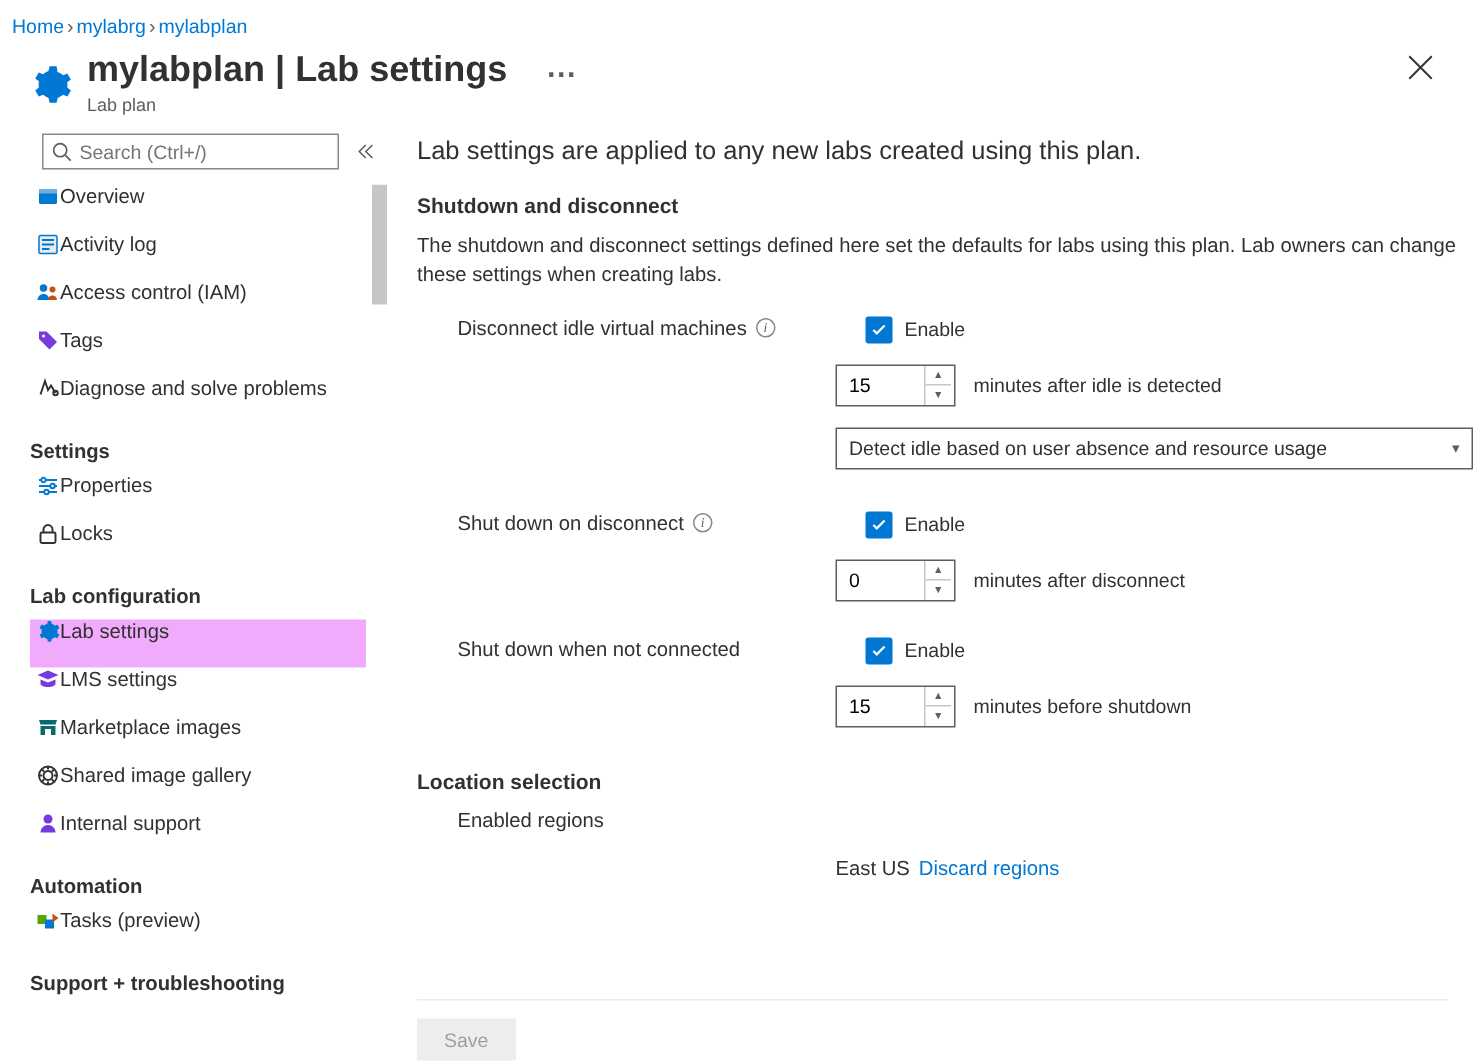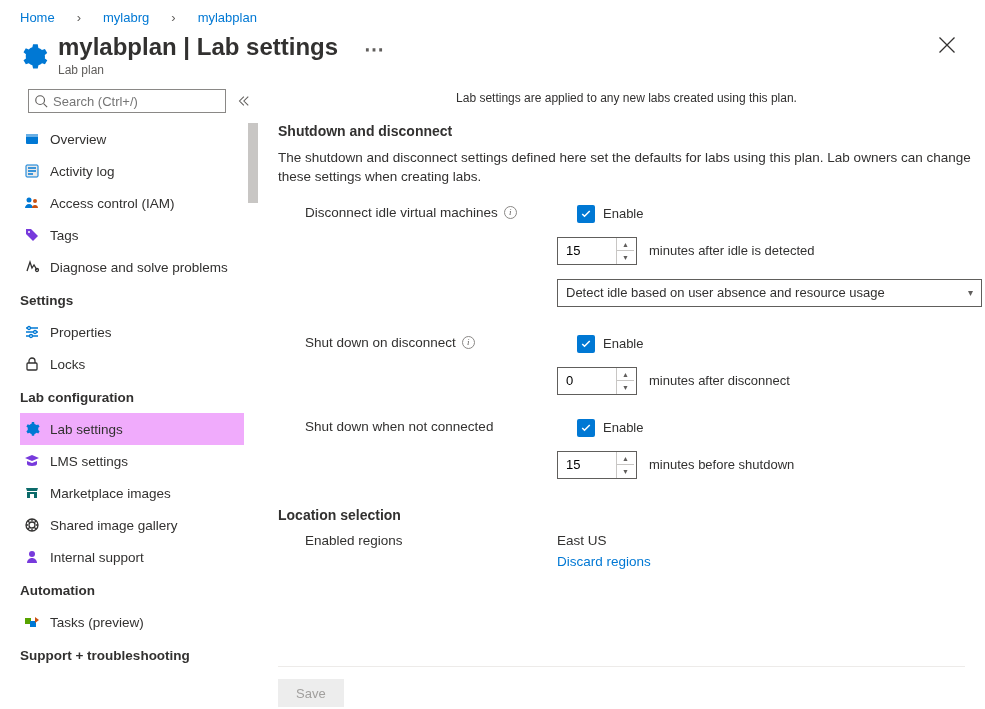--- a/index.html
+++ b/index.html
@@ -15,22 +15,22 @@
     width: 985px;
     height: 709px;
     position: relative;
     overflow: hidden;
   }
 
   
   .breadcrumb {
     display: flex;
     align-items: flex-start;
-    gap: 22px;
-    padding: 10px 20px 4px 20px;
+    gap: 2px;
+    padding: 10px 20px 4px 8px;
     font-size: 13px;
   }
   .breadcrumb .sep { color: #605e5c; }
   .breadcrumb a { color: #0078d4; }
 
   
   .header {
     display: flex;
     align-items: center;
     padding: 4px 20px 12px 20px;
@@ -138,22 +138,21 @@
     border-radius: 0;
   }
   .nav-group-title {
     font-size: 13.5px;
     font-weight: 600;
     color: #323130;
     padding: 10px 0 8px 0;
   }
   .nav-item {
     display: flex;
-    align-items: center;
-    gap: 10px;
+    align-items: flex-start;
     height: 32px;
     padding: 0 8px 0 4px;
     cursor: pointer;
     color: #323130;
     font-size: 13.5px;
   }
   .nav-item.active {
     background: #f0abfc;
   }
   .nav-item .nicon {
@@ -166,24 +165,23 @@
   }
 
   
   .main {
     flex: 1;
     padding: 0 10px 0 20px;
     position: relative;
     overflow: hidden;
   }
   .intro {
-    font-size: 12px;
+    font-size: 17px;
     color: #323130;
     margin: 2px 0 18px 0;
-    text-align: center;
   }
   .section-title {
     font-weight: 700;
     font-size: 14px;
     margin: 14px 0 10px 0;
   }
   .section-desc {
     font-size: 13.5px;
     color: #323130;
     margin-bottom: 18px;
@@ -292,23 +290,24 @@
     width: 425px;
     margin-bottom: 18px;
   }
   .dropdown .chev {
     color: #605e5c;
     font-size: 10px;
   }
 
   .value-col {
     display: flex;
-    flex-direction: column;
+    flex-direction: row;
     gap: 6px;
     font-size: 13.5px;
+    margin-top: 32px;
   }
   .link { color: #0078d4; cursor: pointer; }
 
   
   .footer {
     position: absolute;
     bottom: 6px;
     left: 20px;
     display: flex;
     gap: 8px;

